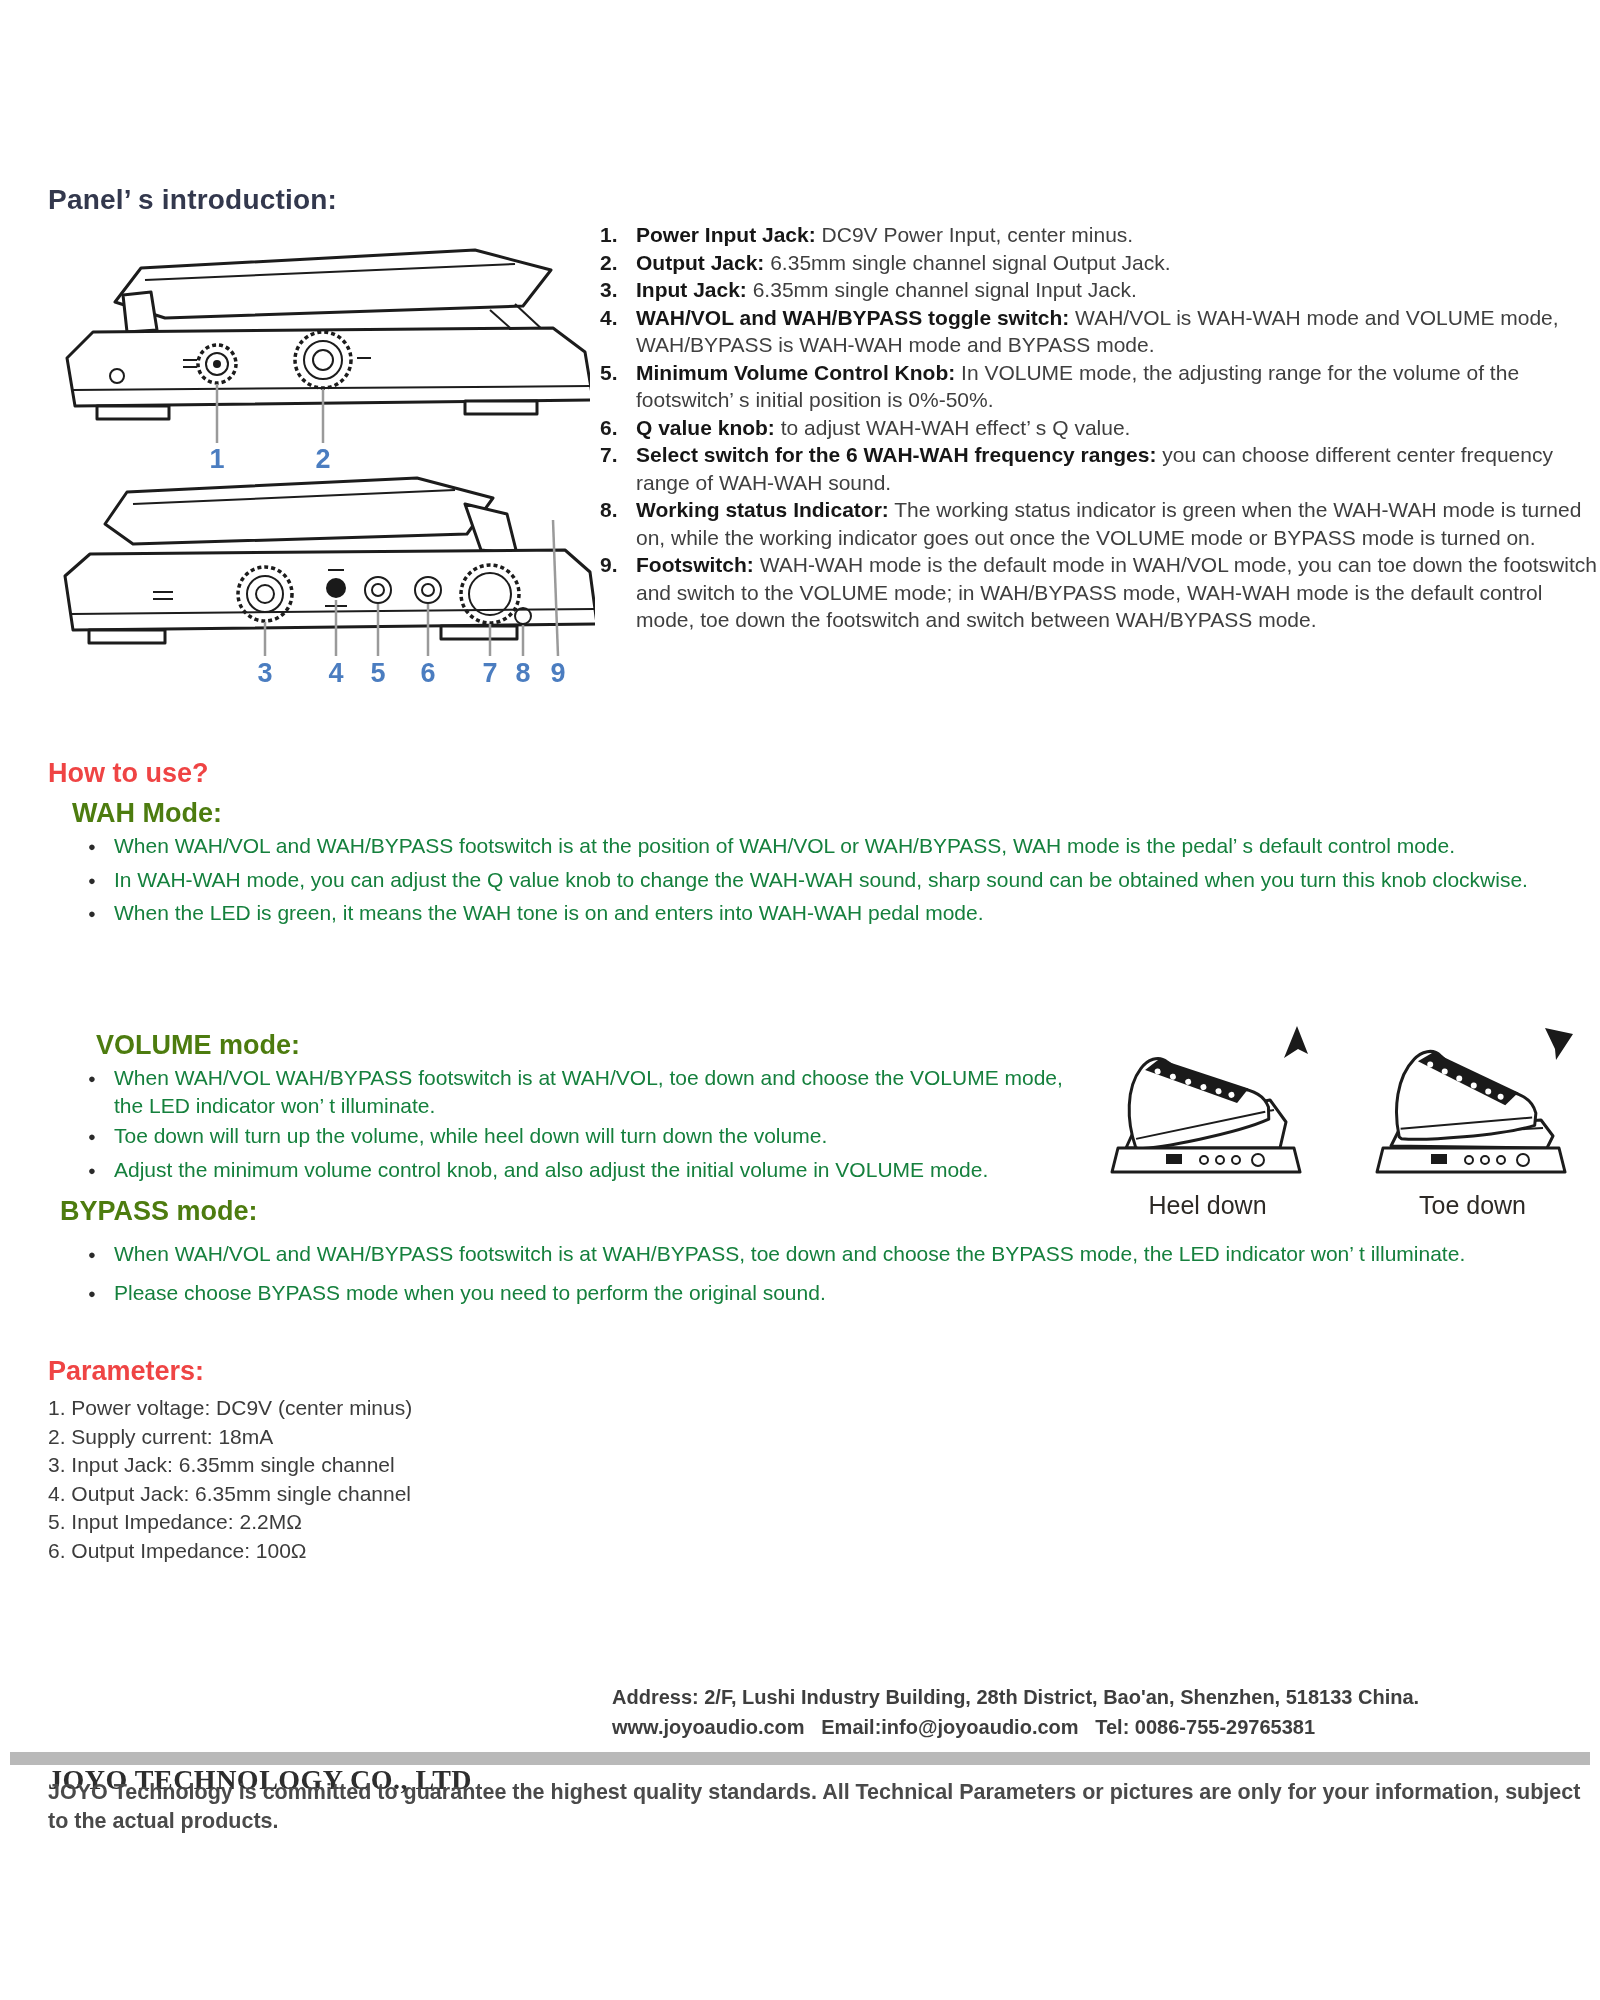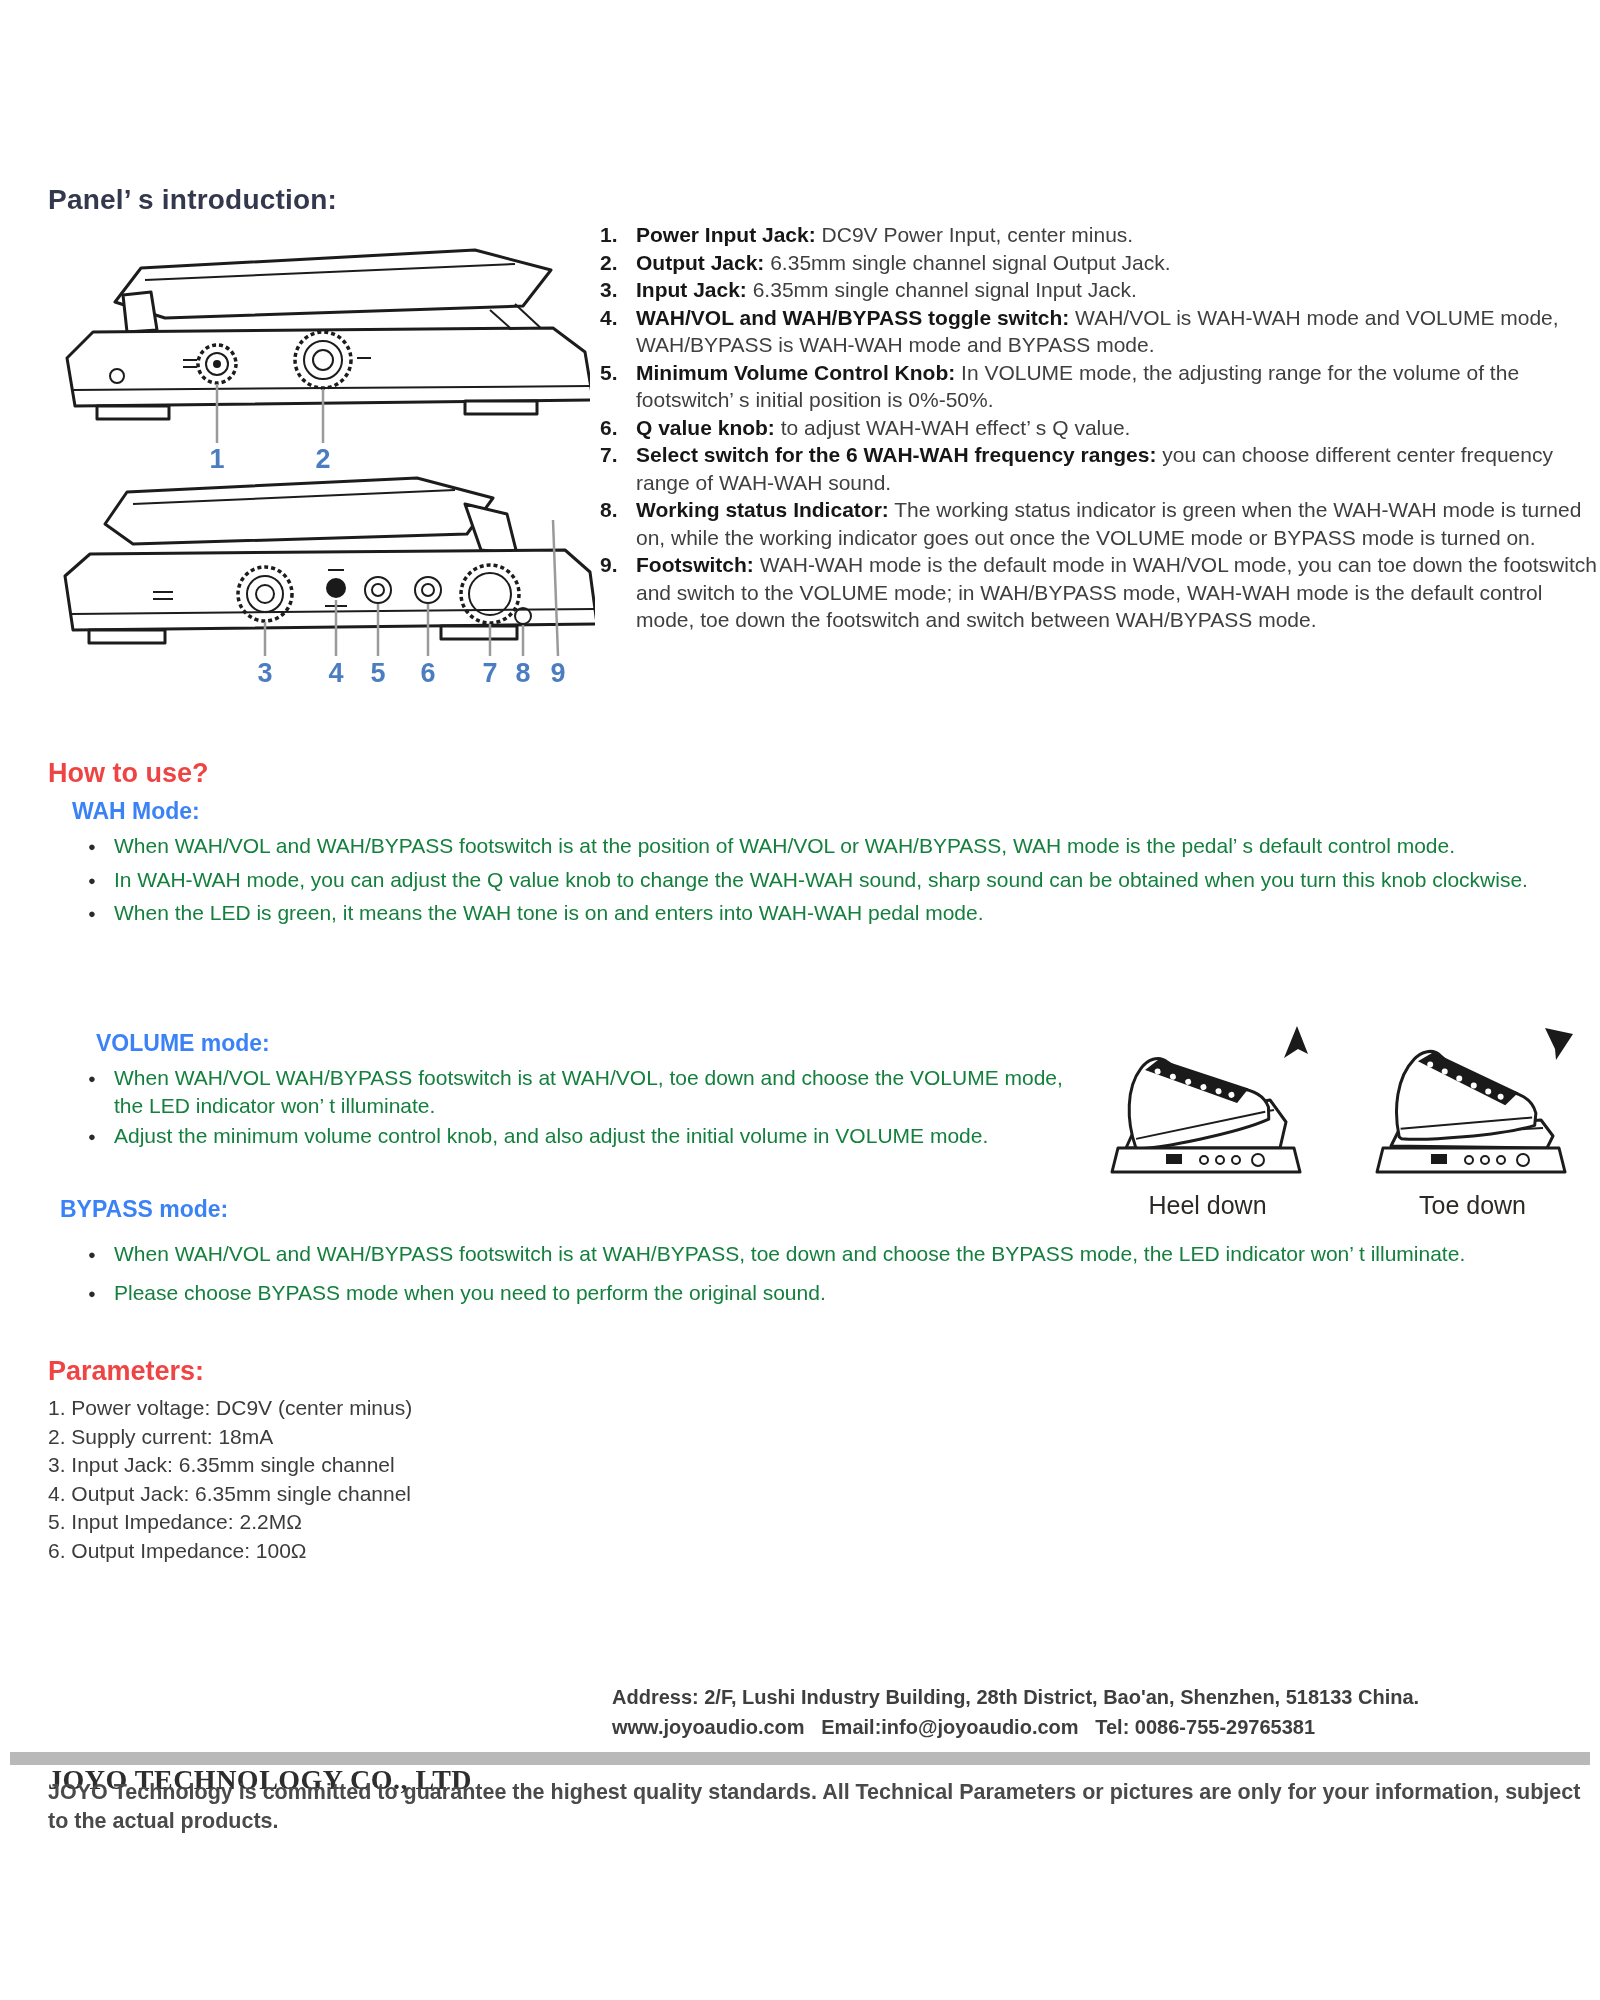--- a/index.html
+++ b/index.html
@@ -6,21 +6,21 @@
   body {
     width:1600px; height:2000px; background:#ffffff; position:relative;
     font-family:"Liberation Sans", sans-serif; color:#3f3f3f;
     -webkit-font-smoothing:antialiased;
   }
   .abs { position:absolute; }
 
   
   .h-main { font-size:28px; font-weight:bold; color:#33384d; letter-spacing:0.2px; }
   .h-sec  { font-size:27px; font-weight:bold; color:#ef4444; }
-  .h-sub  { font-size:23px; font-weight:bold; color:#3b82f6; }
+  .h-sub  { font-size:27px; font-weight:bold; color:#4d7c0f; }
 
   
   .numlist { width:1000px; font-size:21px; line-height:27.5px; }
   .num-item { display:flex; }
   .num-item .n { flex:none; width:36px; font-weight:bold; color:#1b1b1b; }
   .num-item .t { flex:1; color:#3f3f3f; }
   .num-item .t b { color:#161616; }
 
   
   .bullets { font-size:21px; line-height:27.5px; }
@@ -202,20 +202,24 @@
 </div>
 
 <div class="abs h-sub" style="left:60px; top:1030px;margin-left:36px;">VOLUME mode:</div>
 <div class="abs bullets" style="left:88px; top:1064px; width:1000px;">
   <div class="bullet">
       <span class="dot"></span>
       <span class="bt">When WAH/VOL WAH/BYPASS footswitch is at WAH/VOL, toe down and choose the VOLUME mode, the LED indicator won’ t illuminate.</span>
     </div>
   <div class="bullet">
       <span class="dot"></span>
+      <span class="bt">Toe down will turn up the volume, while heel down will turn down the volume.</span>
+    </div>
+  <div class="bullet">
+      <span class="dot"></span>
       <span class="bt">Adjust the minimum volume control knob, and also adjust the initial volume in VOLUME mode.</span>
     </div>
 </div>
 
 <div class="abs" style="left:1100px; top:1022px; width:480px;">
   <div style="display:flex; justify-content:space-between;">
     <div style="width:215px;">
       <svg width="215" height="165" viewBox="0 0 215 165">
         <g transform="translate(8,0)">
 

